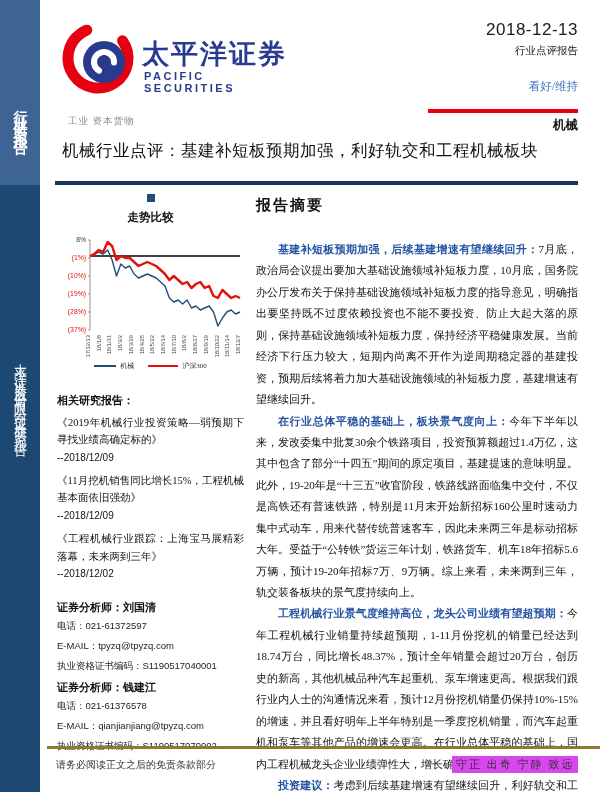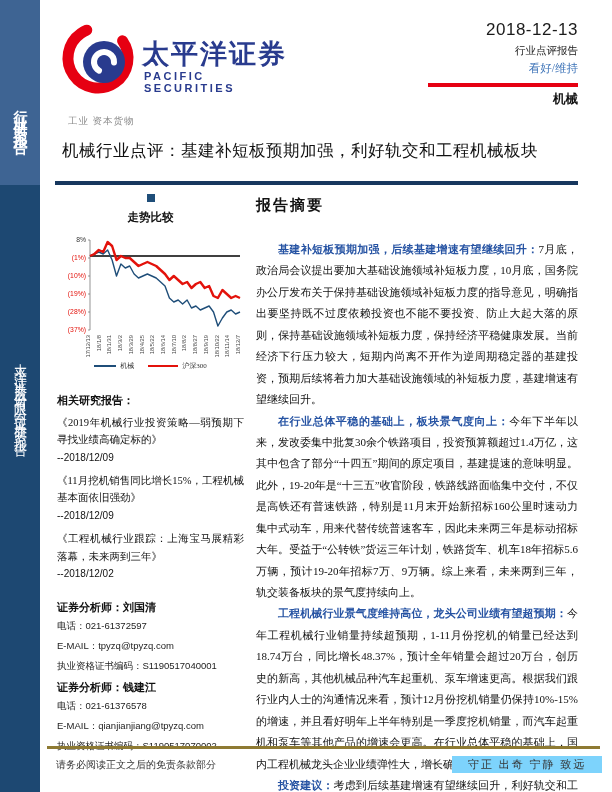--- a/index.html
+++ b/index.html
@@ -20,21 +20,21 @@
   .logo { position:absolute; left:60px; top:14px; width:230px; height:92px; }
   .logo svg { position:absolute; left:0; top:0; }
   .logo-cn { position:absolute; left:82px; top:22px; font-size:27px; font-weight:bold; color:#293B8E;
     font-family:"Liberation Sans", sans-serif; letter-spacing:2px; }
   .logo-en { position:absolute; left:84px; top:56px; font-size:11px; color:#293B8E; letter-spacing:2.5px;
     font-family:"Liberation Sans", sans-serif; font-weight:bold; }
 
   .header-right { position:absolute; right:34px; top:20px; width:200px; text-align:right; }
   .hr-date { font-size:17px; color:#1a1a1a; font-family:"Liberation Sans", sans-serif; letter-spacing:0.5px; }
   .hr-type { font-size:10.5px; color:#1a1a1a; margin-top:4px; }
-  .hr-rating { font-size:11.5px; color:#3E74B8; margin-top:3px; padding-bottom:7px; }
+  .hr-rating { font-size:11.5px; color:#3E74B8; margin-top:21px; padding-bottom:15px; }
   .hr-redline { height:3.5px; background:#E60012; width:150px; margin-left:auto; }
   .hr-industry { font-size:12.5px; color:#111; margin-top:4px; font-weight:bold; }
 
   .category { position:absolute; left:68px; top:115px; font-size:9.5px; color:#8a8a8a; letter-spacing:1px; }
   .doc-title { position:absolute; left:62px; top:140px; width:516px; font-size:16.5px; color:#111;
     letter-spacing:0.5px; }
   .title-divider { position:absolute; left:55px; top:181px; width:523px; height:4px; background:#17375E; }
 
   
   .left-col { position:absolute; left:57px; top:194px; width:187px; }
@@ -64,21 +64,21 @@
   
   .summary-head { font-size:15px; font-weight:bold; color:#111; letter-spacing:2px; }
   .summary-body { margin-top:24px; }
   .para { font-size:11px; color:#111; line-height:1.95; text-align:justify; text-indent:2em; }
   .para .lead { color:#2653A3; font-weight:bold; }
 
   
   .footer-line { position:absolute; left:47px; top:746px; width:553px; height:2.5px; background:#8E7A33; }
   .footer-disclaimer { position:absolute; left:56px; top:758px; font-size:10px; color:#333; }
   .footer-motto { position:absolute; left:452px; top:756px; font-size:11px; color:#333;
-    background:#7dd3fc; padding:1px 16px; letter-spacing:2px; }
+    background:#d946ef; padding:1px 4px; letter-spacing:2px; }
 
   svg text { font-family:"Liberation Sans", sans-serif; }
 </style>
 </head>
 <body>
 
 <div class="page">
 
   <div class="sidebar">
     <div class="sidebar-top">

